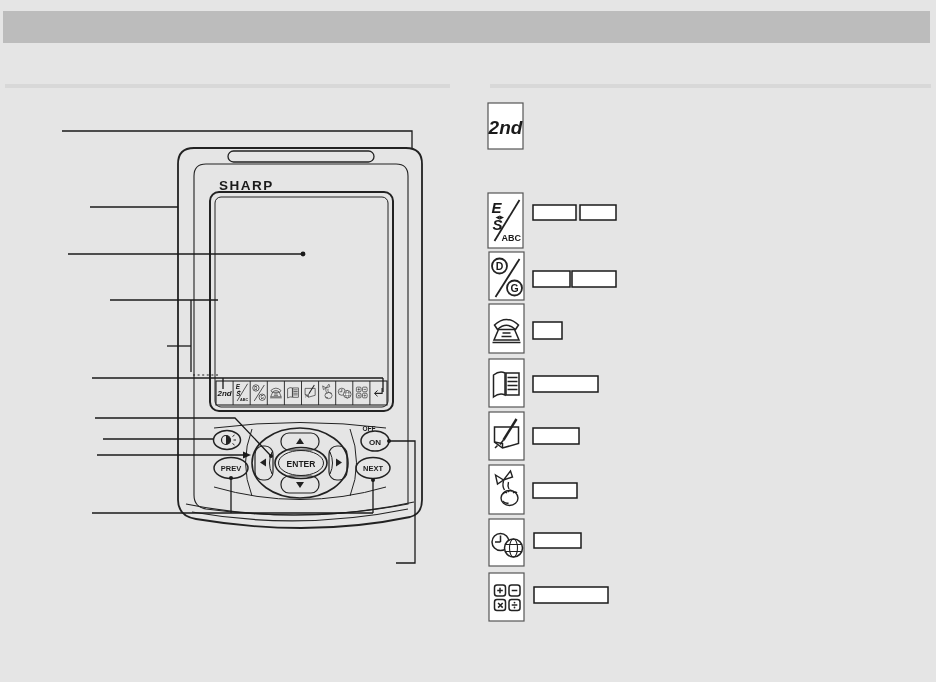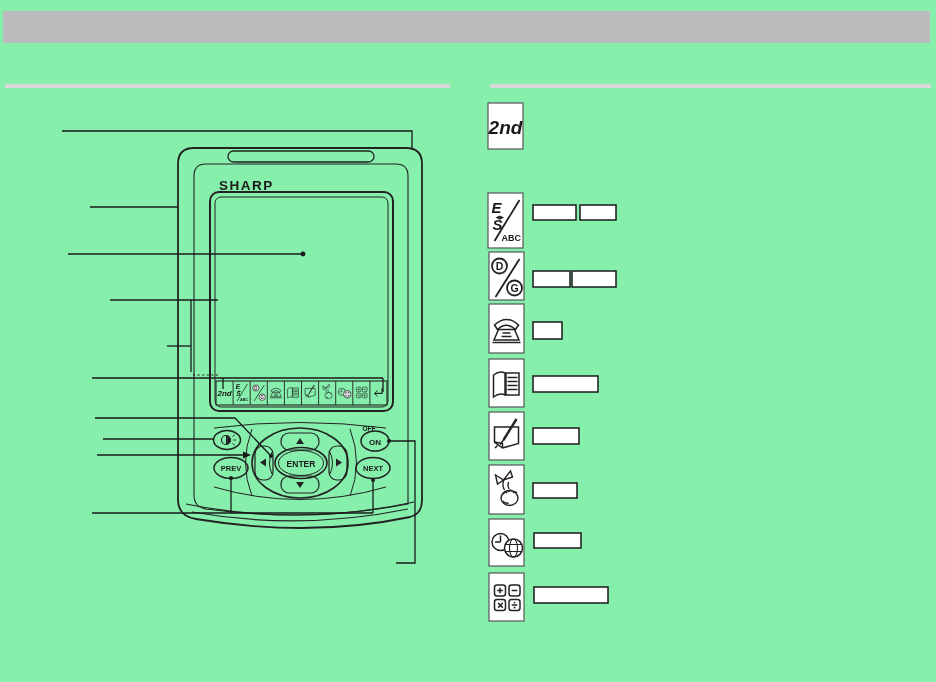--- a/index.html
+++ b/index.html
@@ -1,16 +1,16 @@
 <!DOCTYPE html>
 <html><head>
 <meta charset="utf-8">
 <style>
   html,body{margin:0;padding:0;background:#ffffff;}
-  #page{position:relative;width:936px;height:682px;background:#86efac;overflow:hidden;
+  #page{position:relative;width:936px;height:682px;background:#e5e5e5;overflow:hidden;
         font-family:"Liberation Sans", sans-serif;}
   svg{display:block;}
   .ink{stroke:#222222;fill:none;}
   text{fill:#1a1a1a;font-family:"Liberation Sans", sans-serif;}
   .logo{font-weight:bold;letter-spacing:1.5px;}
   .keycap{font-weight:bold;}
 </style>
 </head>
 <body>
 

